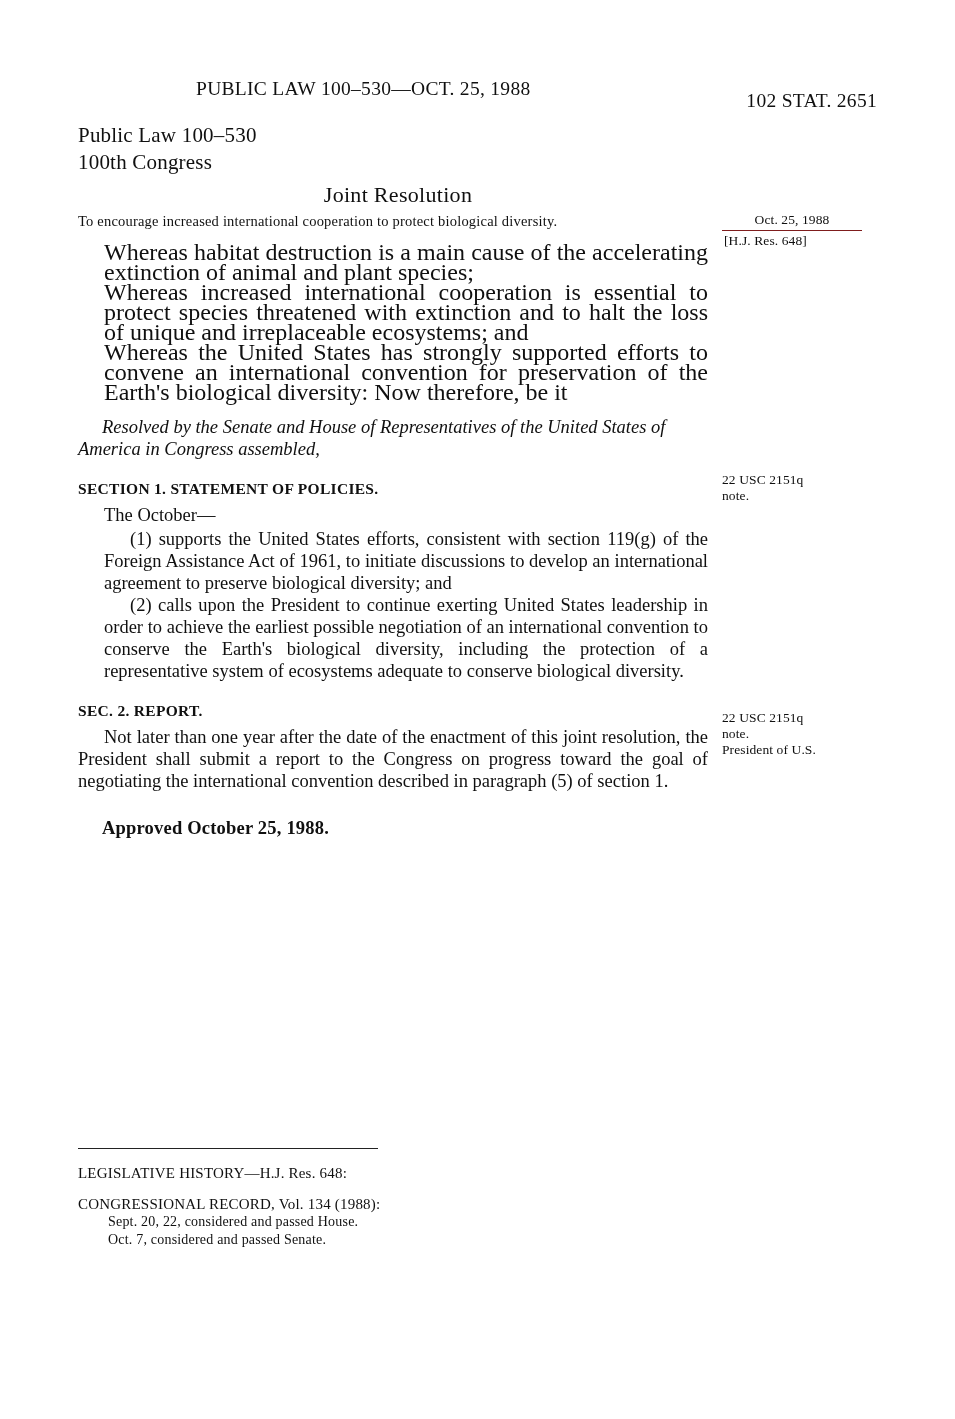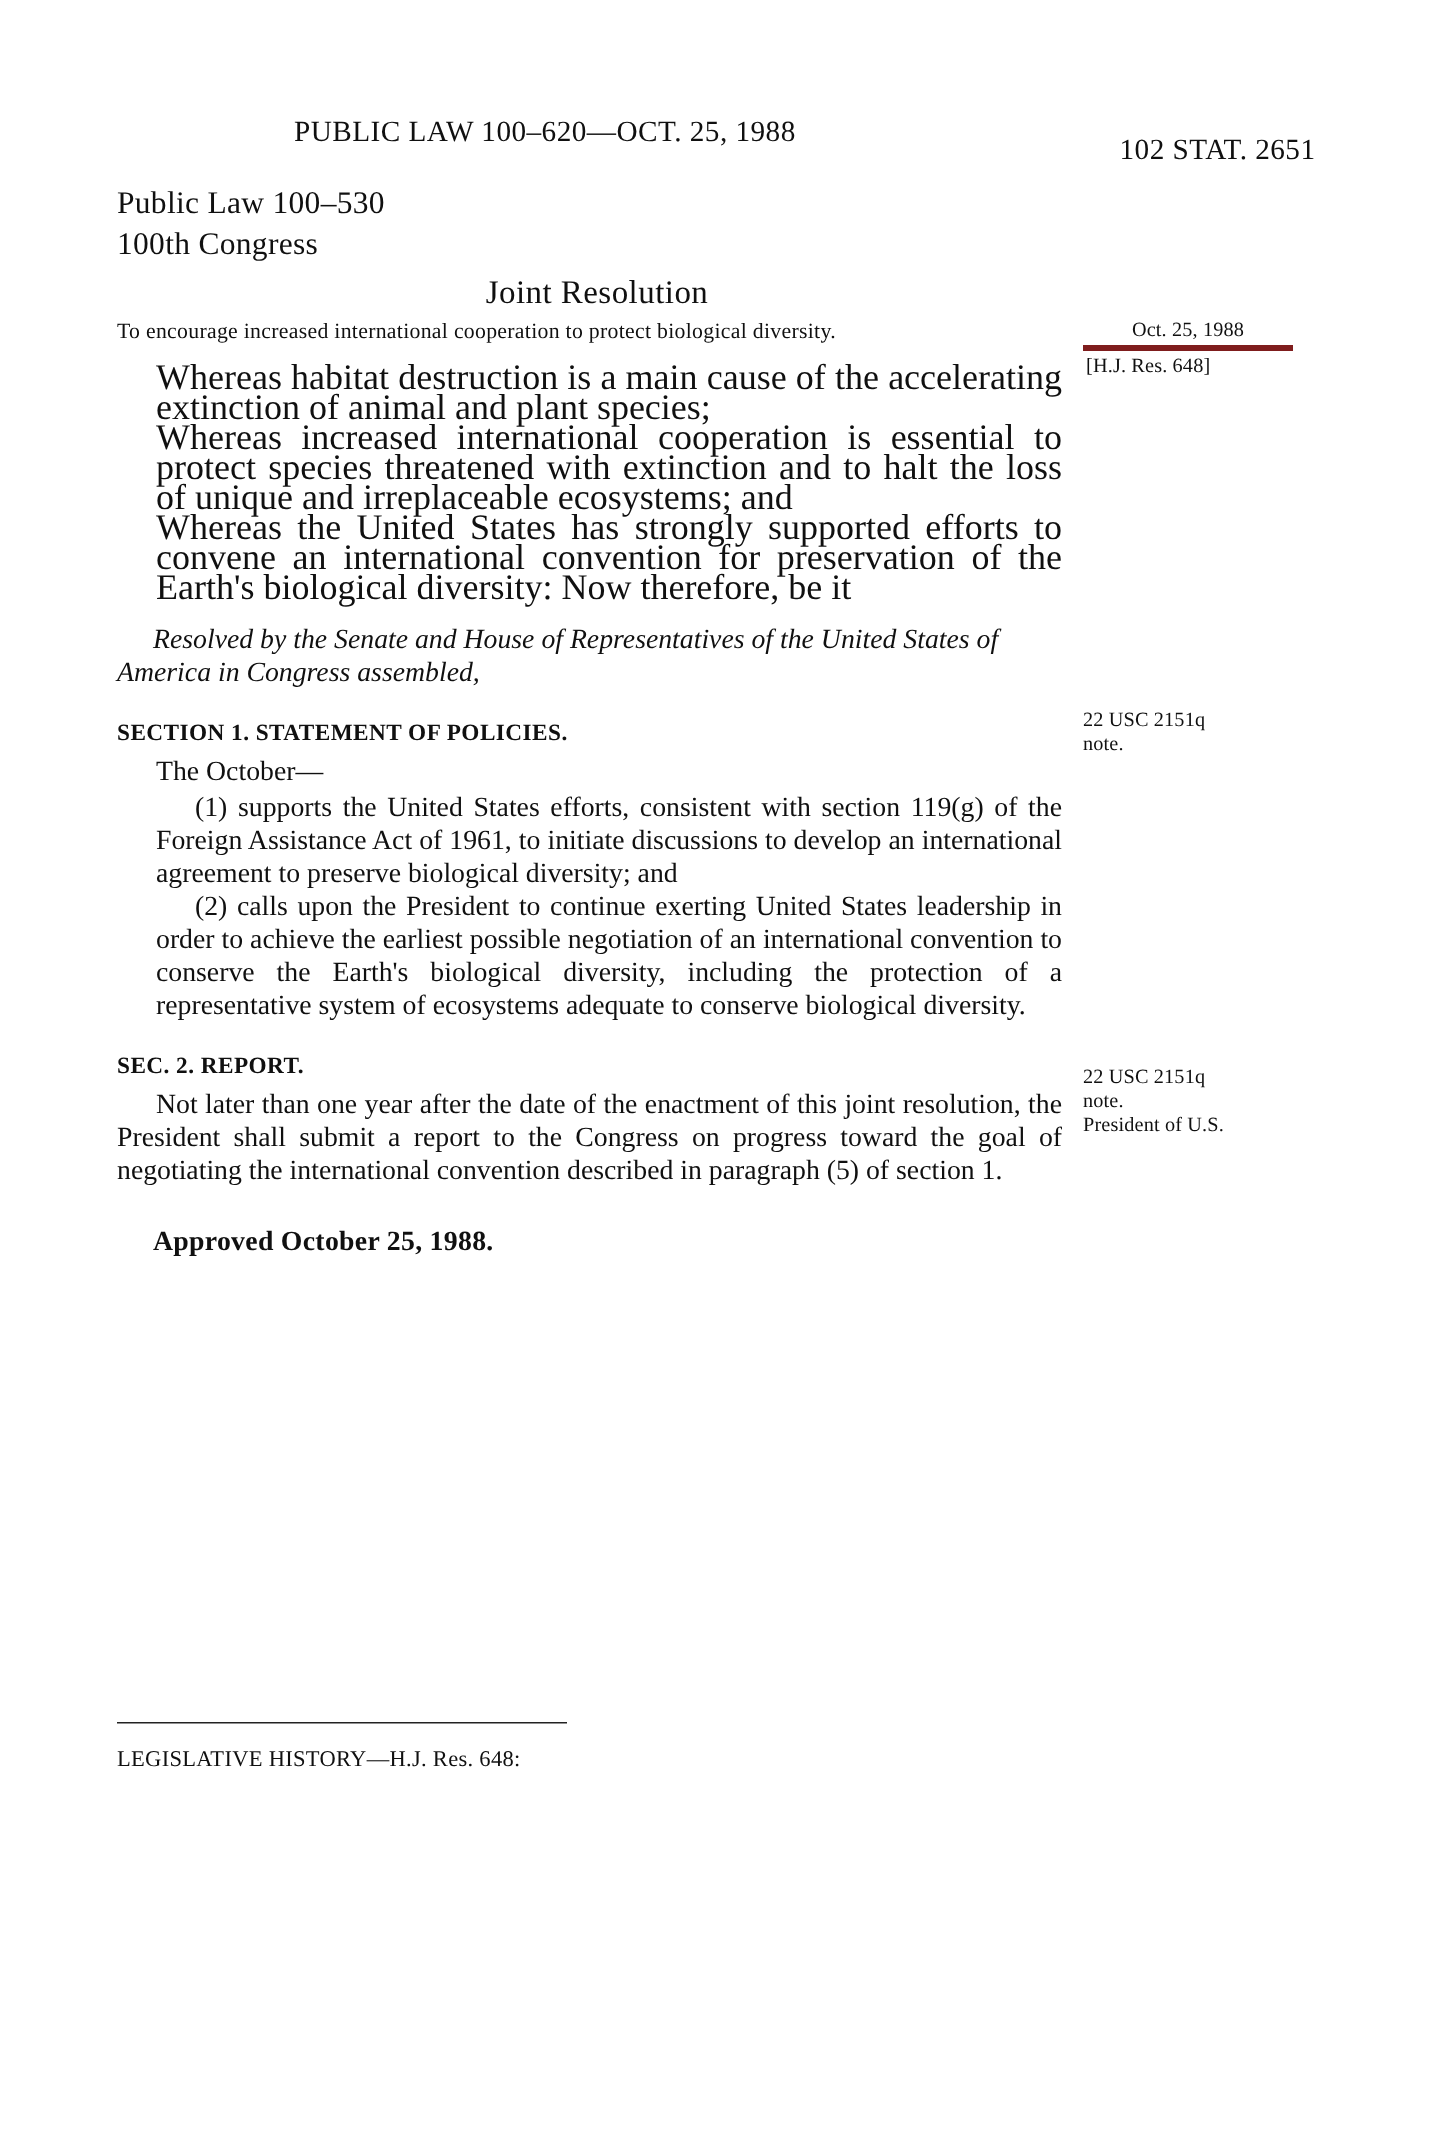--- a/index.html
+++ b/index.html
@@ -143,21 +143,21 @@
     letter-spacing: 0.1px;
     width: 150px;
   }
   .note-date {
     top: 212px;
     left: 722px;
     text-align: center;
     width: 140px;
   }
   .note-date .d1 {
-    border-bottom: 4px solid #7f1d1d;
+    border-bottom: 1px solid #7f1d1d;
     padding-bottom: 2px;
     display: block;
   }
   .note-date .d2 {
     display: block;
     padding-top: 2px;
     text-align: left;
     padding-left: 2px;
   }
   .note-sec1 {
@@ -196,21 +196,21 @@
     padding-left: 30px;
     line-height: 18px;
   }
 </style>
 </head>
 <body>
 
 <div class="page">
 
   <div class="running-head">
-    <span class="rh-left">PUBLIC LAW 100–620—OCT. 25, 1988</span>
+    <span class="rh-left">PUBLIC LAW 100–530—OCT. 25, 1988</span>
     <span class="rh-right">102 STAT. 2651</span>
   </div>
 
   <div class="title-block">
     <div class="law-line">Public Law 100–530</div>
     <div class="law-line">100th Congress</div>
     <div class="joint-res">Joint Resolution</div>
   </div>
 
   <div class="margin-note note-date">
@@ -253,15 +253,20 @@
     <div class="sec-head">SEC. 2. REPORT.</div>
     <div class="spacer-6"></div>
     <div class="para indent">Not later than one year after the date of the enactment of this joint resolution, the President shall submit a report to the Congress on progress toward the goal of negotiating the international convention described in paragraph (5) of section 1.</div>
 
     <div class="approved">Approved October 25, 1988.</div>
   </div>
 
   <div class="footer">
     <div class="footer-rule"></div>
     <div class="leg-hist">LEGISLATIVE HISTORY—H.J. Res. 648:</div>
+    <div class="cong-rec">
+      <span>CONGRESSIONAL RECORD, Vol. 134 (1988):</span>
+      <span class="sub">Sept. 20, 22, considered and passed House.</span>
+      <span class="sub">Oct. 7, considered and passed Senate.</span>
+    </div>
   </div>
 
 </div>
 
 </body></html>

